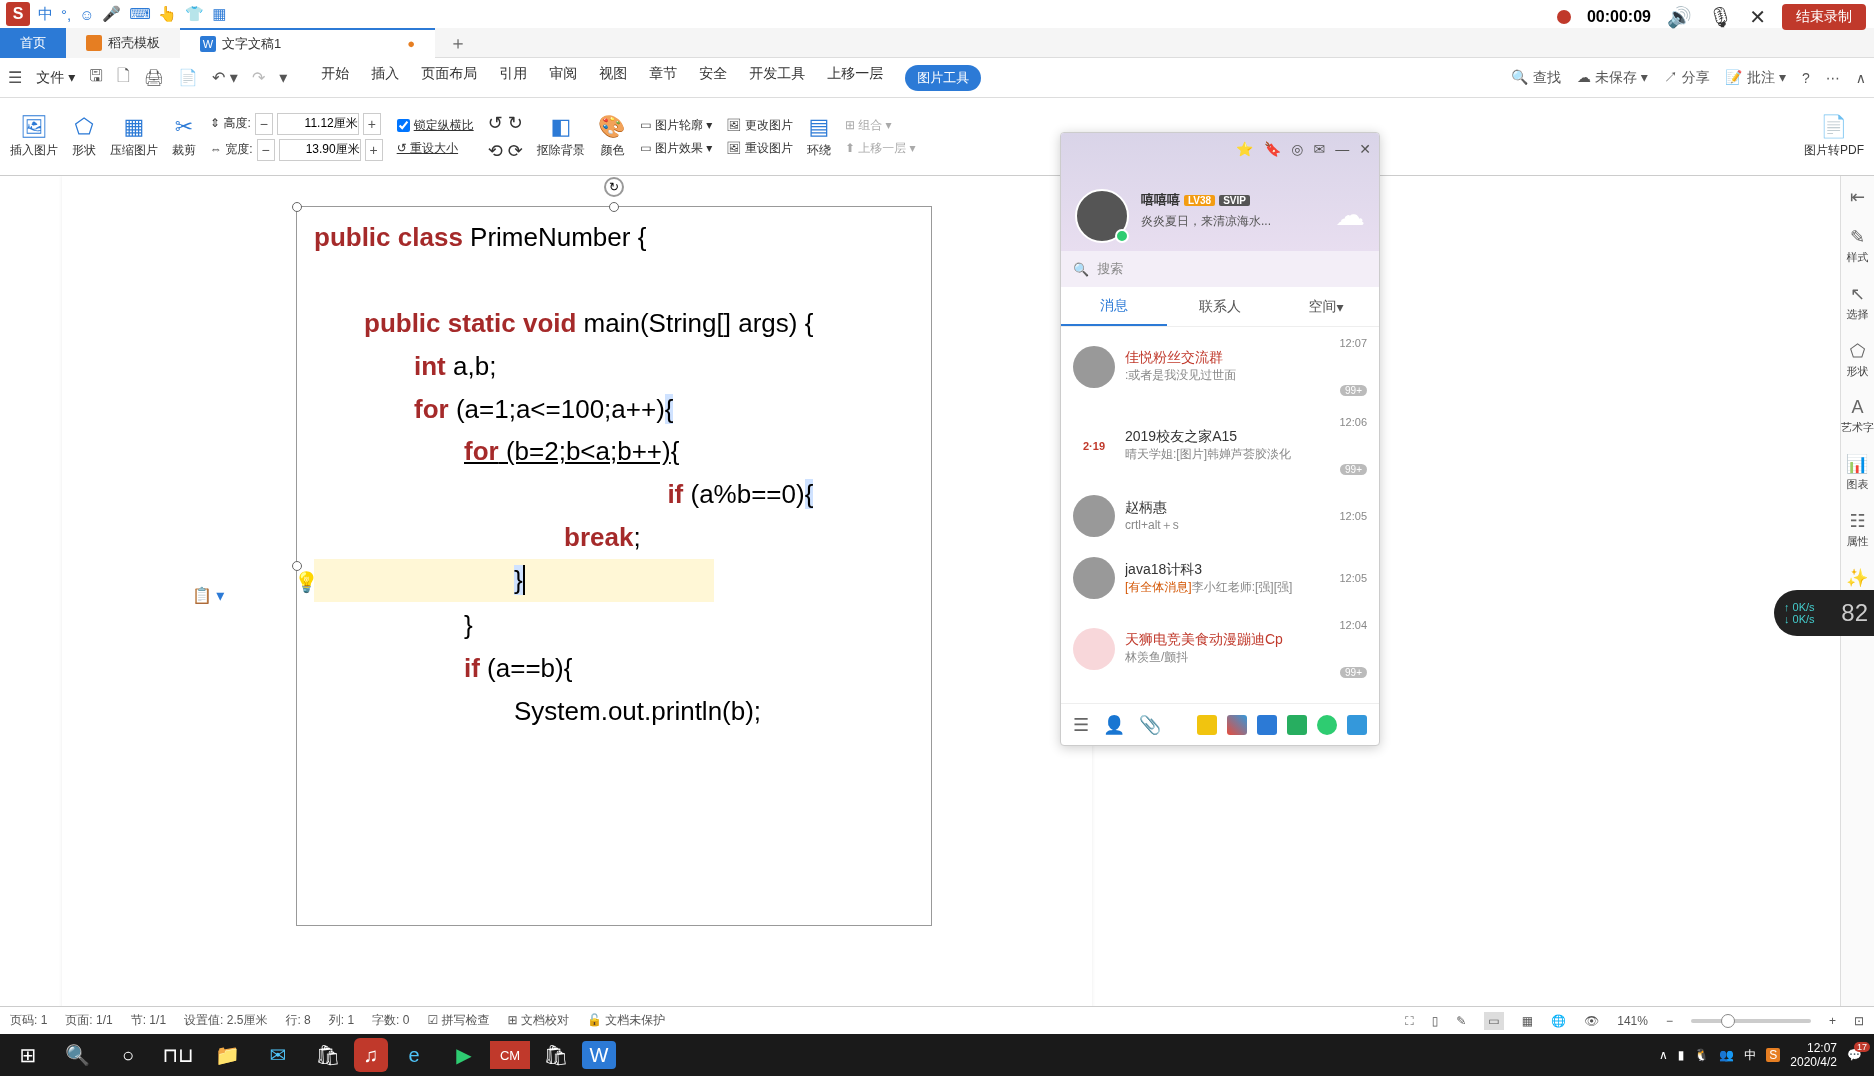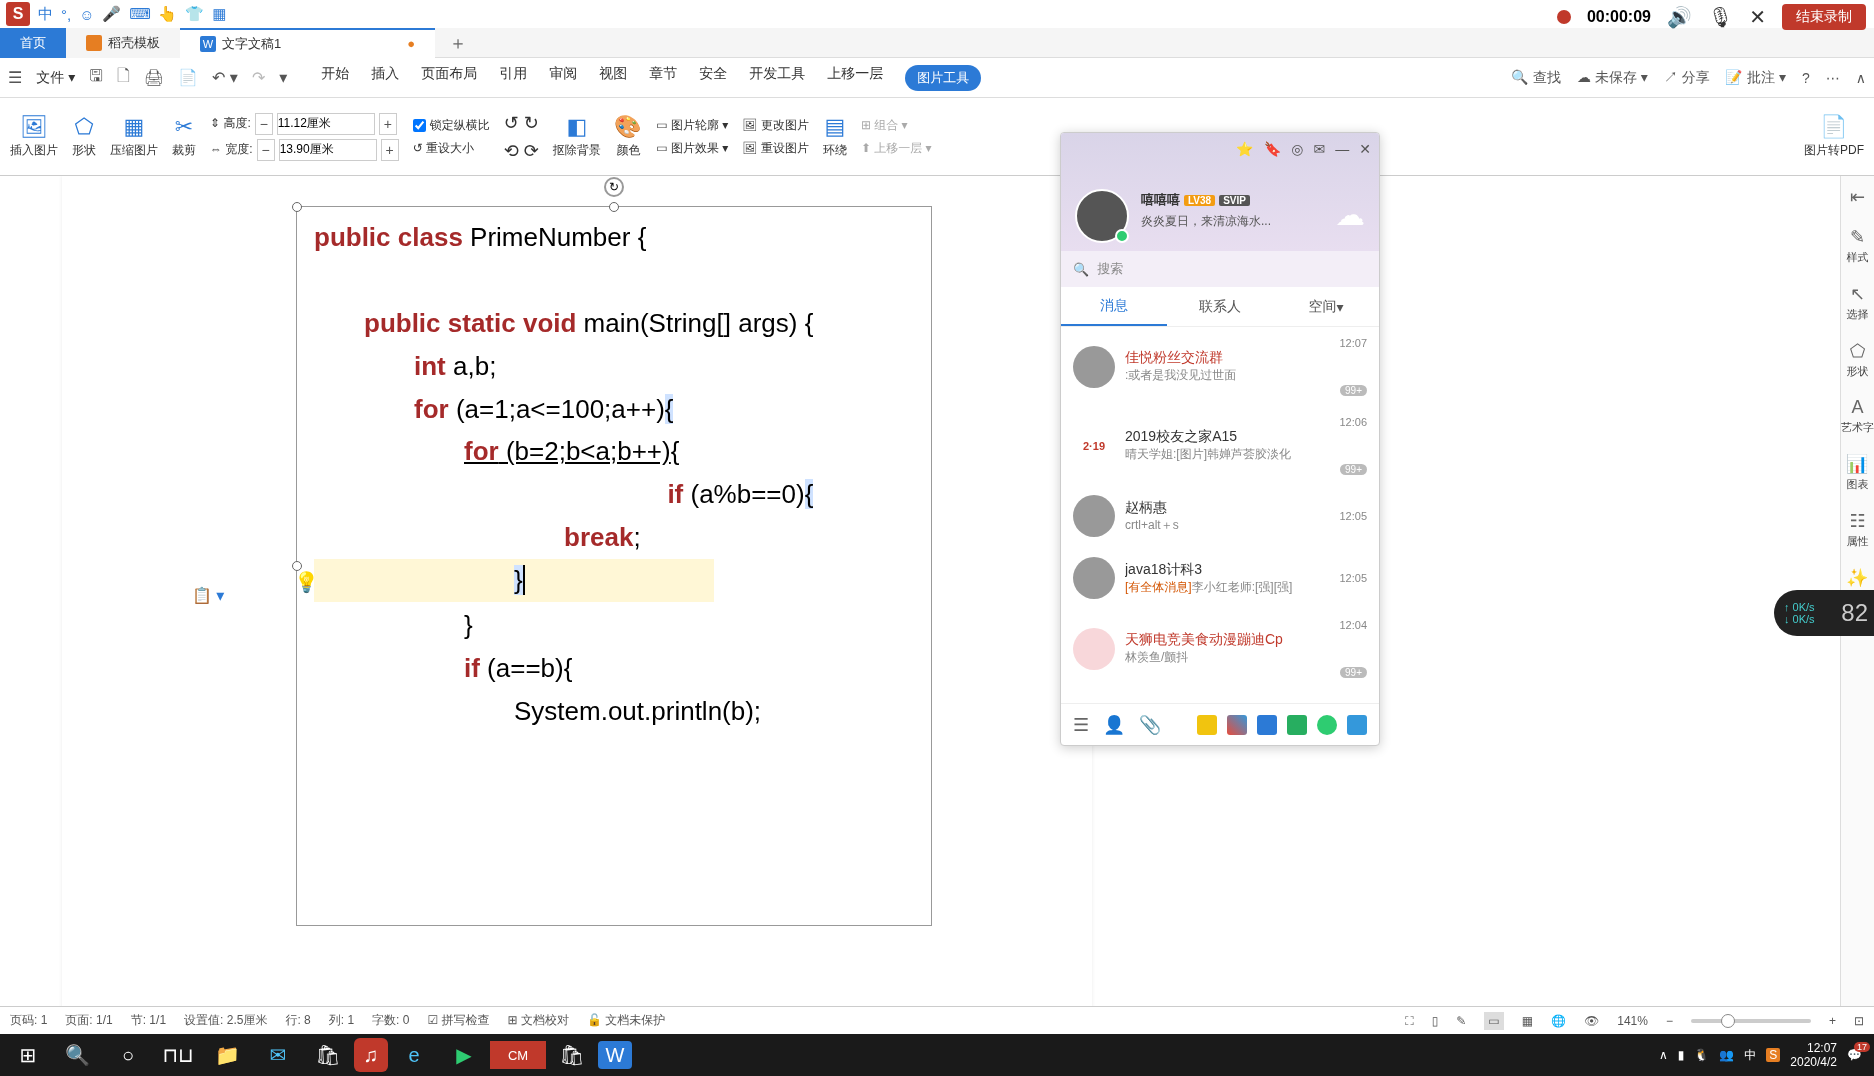--- a/index.html
+++ b/index.html
@@ -31,21 +31,21 @@
 .menubar .menu-items { display: flex; gap: 22px; margin-left: 20px; }
 .menubar .pic-tool { background: #2c7ad6; color: #fff; padding: 4px 12px; border-radius: 14px; font-size: 13px; }
 .menubar .grp-r { margin-left: auto; display: flex; align-items: center; gap: 16px; color: #555; }
 
 
 .ribbon { height: 78px; display: flex; align-items: center; padding: 4px 10px; gap: 14px; border-bottom: 1px solid #ccc; font-size: 12px; color: #333; overflow: hidden; }
 .ribbon .tool-col { display: flex; flex-direction: column; align-items: center; gap: 2px; }
 .ribbon .tool-ico { font-size: 22px; color: #2c7ad6; }
 .ribbon .dim { display: flex; flex-direction: column; gap: 4px; }
 .ribbon .dim-row { display: flex; align-items: center; gap: 4px; }
-.ribbon .dim-row input { width: 98px; height: 22px; text-align: left; font-size: 12px; border: 1px solid #ccc; }
+.ribbon .dim-row input { width: 82px; height: 22px; text-align: right; font-size: 12px; border: 1px solid #ccc; }
 .ribbon .dim-row .pm { width: 18px; height: 22px; border: 1px solid #ccc; display: flex; align-items: center; justify-content: center; font-size: 14px; color: #555; }
 .ribbon .chk { display: flex; align-items: center; gap: 4px; }
 
 
 .doc-area { position: absolute; top: 176px; left: 28px; right: 34px; bottom: 42px; background: #fff; overflow: hidden; }
 .doc-page { position: absolute; left: 34px; top: 0; width: 1030px; height: 100%; background: #fff; box-shadow: 0 0 4px rgba(0,0,0,.08); }
 .sel-box { position: absolute; left: 234px; top: 30px; width: 636px; height: 720px; border: 1px solid #999; }
 .sel-handle { position: absolute; width: 10px; height: 10px; background: #fff; border: 1px solid #666; border-radius: 50%; }
 .rot-handle { position: absolute; left: 50%; top: -30px; margin-left: -10px; width: 20px; height: 20px; border: 2px solid #999; border-radius: 50%; display: flex; align-items: center; justify-content: center; font-size: 12px; }
 .code { position: absolute; left: 252px; top: 40px; font-family: "Courier New", monospace; font-size: 26px; line-height: 1.65; }
@@ -206,21 +206,21 @@
       <input value="11.12厘米" style="">
       <div class="pm">+</div>
     </div>
     <div class="dim-row">
       <span>⇔ <span>宽度:</span></span>
       <div class="pm">−</div>
       <input value="13.90厘米" style="">
       <div class="pm">+</div>
     </div>
   </div>
-  <div style="display:flex;flex-direction:column;gap:6px;">
+  <div style="display:flex;flex-direction:column;gap:6px;text-decoration:underline;">
     <label class="chk">
         <input type="checkbox" checked="" style=""> 
         <span>锁定纵横比</span>
       </label>
     <span>↺ <span>重设大小</span></span>
   </div>
   <div style="display:flex;flex-direction:column;gap:6px;">
     <span style="font-size:18px;">↺ ↻</span>
     <span style="font-size:18px;">⟲ ⟳</span>
   </div>
@@ -451,21 +451,21 @@
   <div class="tb">⊞</div>
   <div class="tb">🔍</div>
   <div class="tb">○</div>
   <div class="tb">⊓⊔</div>
   <div class="tb">📁</div>
   <div class="tb" style="color:#4fc3f7;">✉</div>
   <div class="tb">🛍</div>
   <div class="tb" style="background:#c0392b;border-radius:6px;width:34px;height:34px;">♫</div>
   <div class="tb" style="color:#4fc3f7;">e</div>
   <div class="tb" style="color:#2ecc71;">▶</div>
-  <div class="tb" style="background:#c0392b;width:56px;height:28px;font-size:13px;">CM</div>
+  <div class="tb" style="background:#c0392b;width:40px;height:28px;font-size:13px;">CM</div>
   <div class="tb">🛍</div>
   <div class="tb" style="background:#2c7ad6;width:34px;height:28px;border-radius:4px;">W</div>
   <div class="tray">
     <span>∧</span>
     <span>▮</span>
     <span>🐧</span>
     <span>👥</span>
     <span>中</span>
     <span style="background:#e67e22;padding:0 3px;border-radius:2px;">S</span>
     <div class="col">

